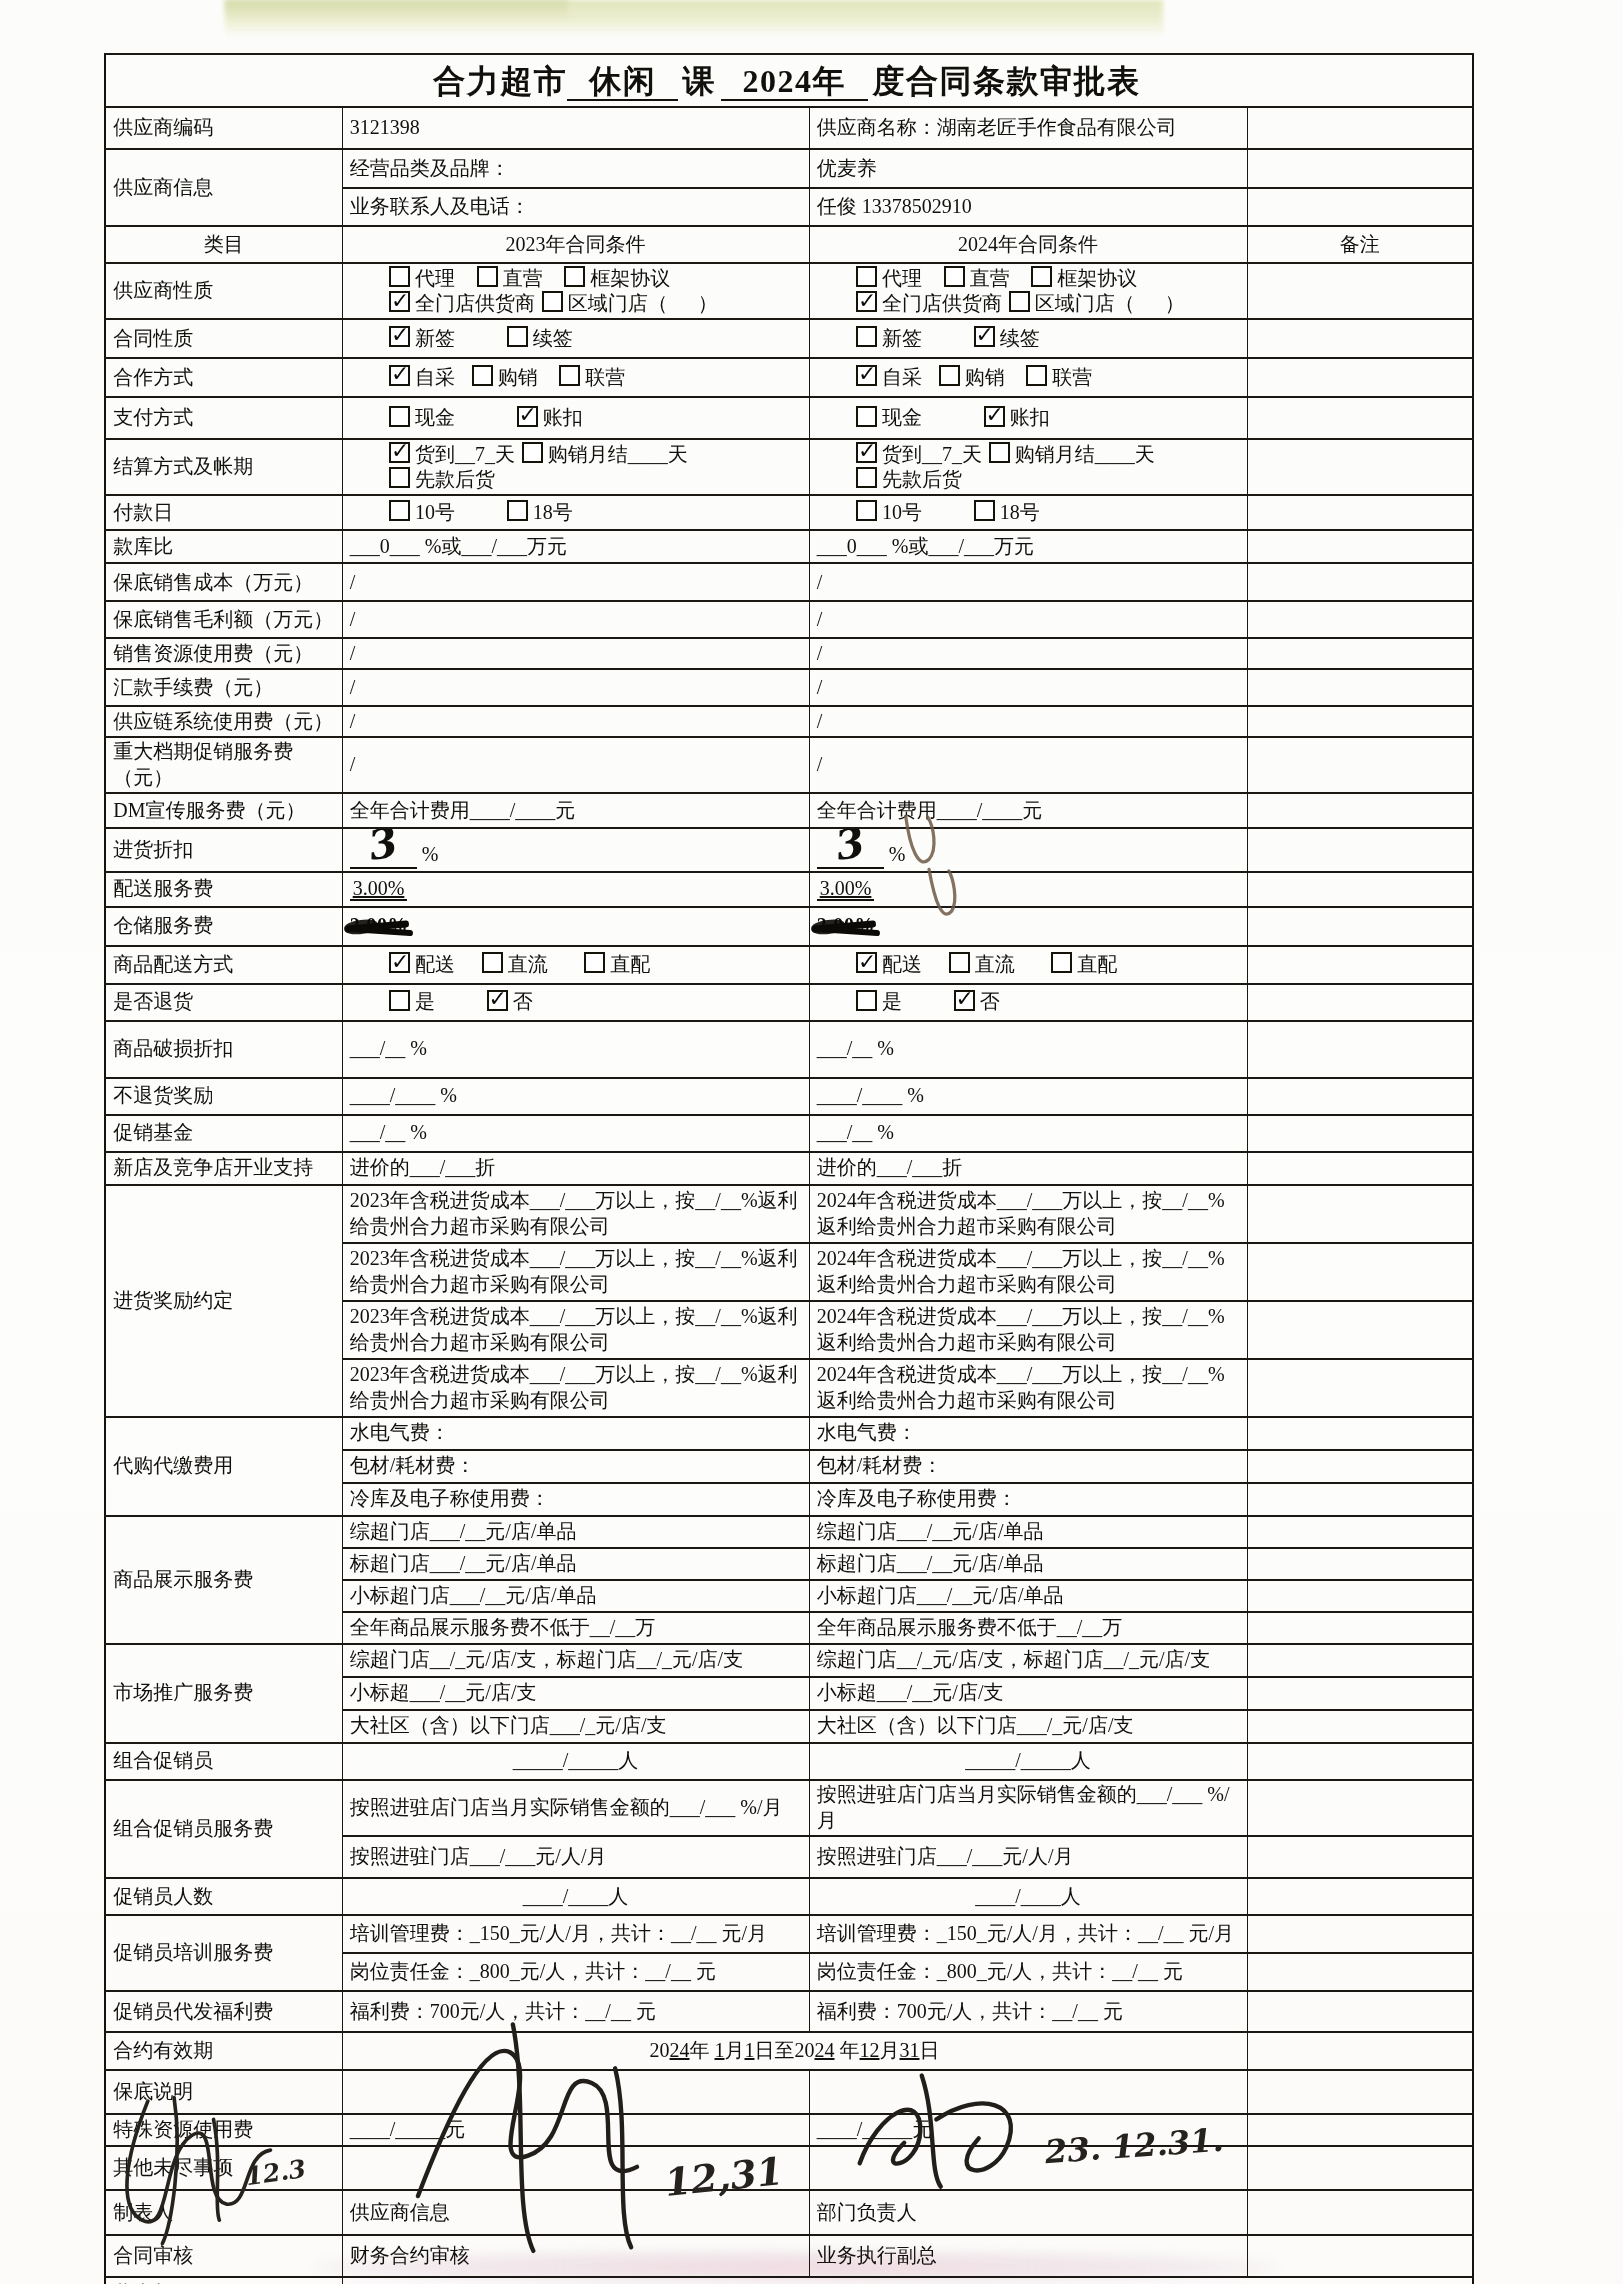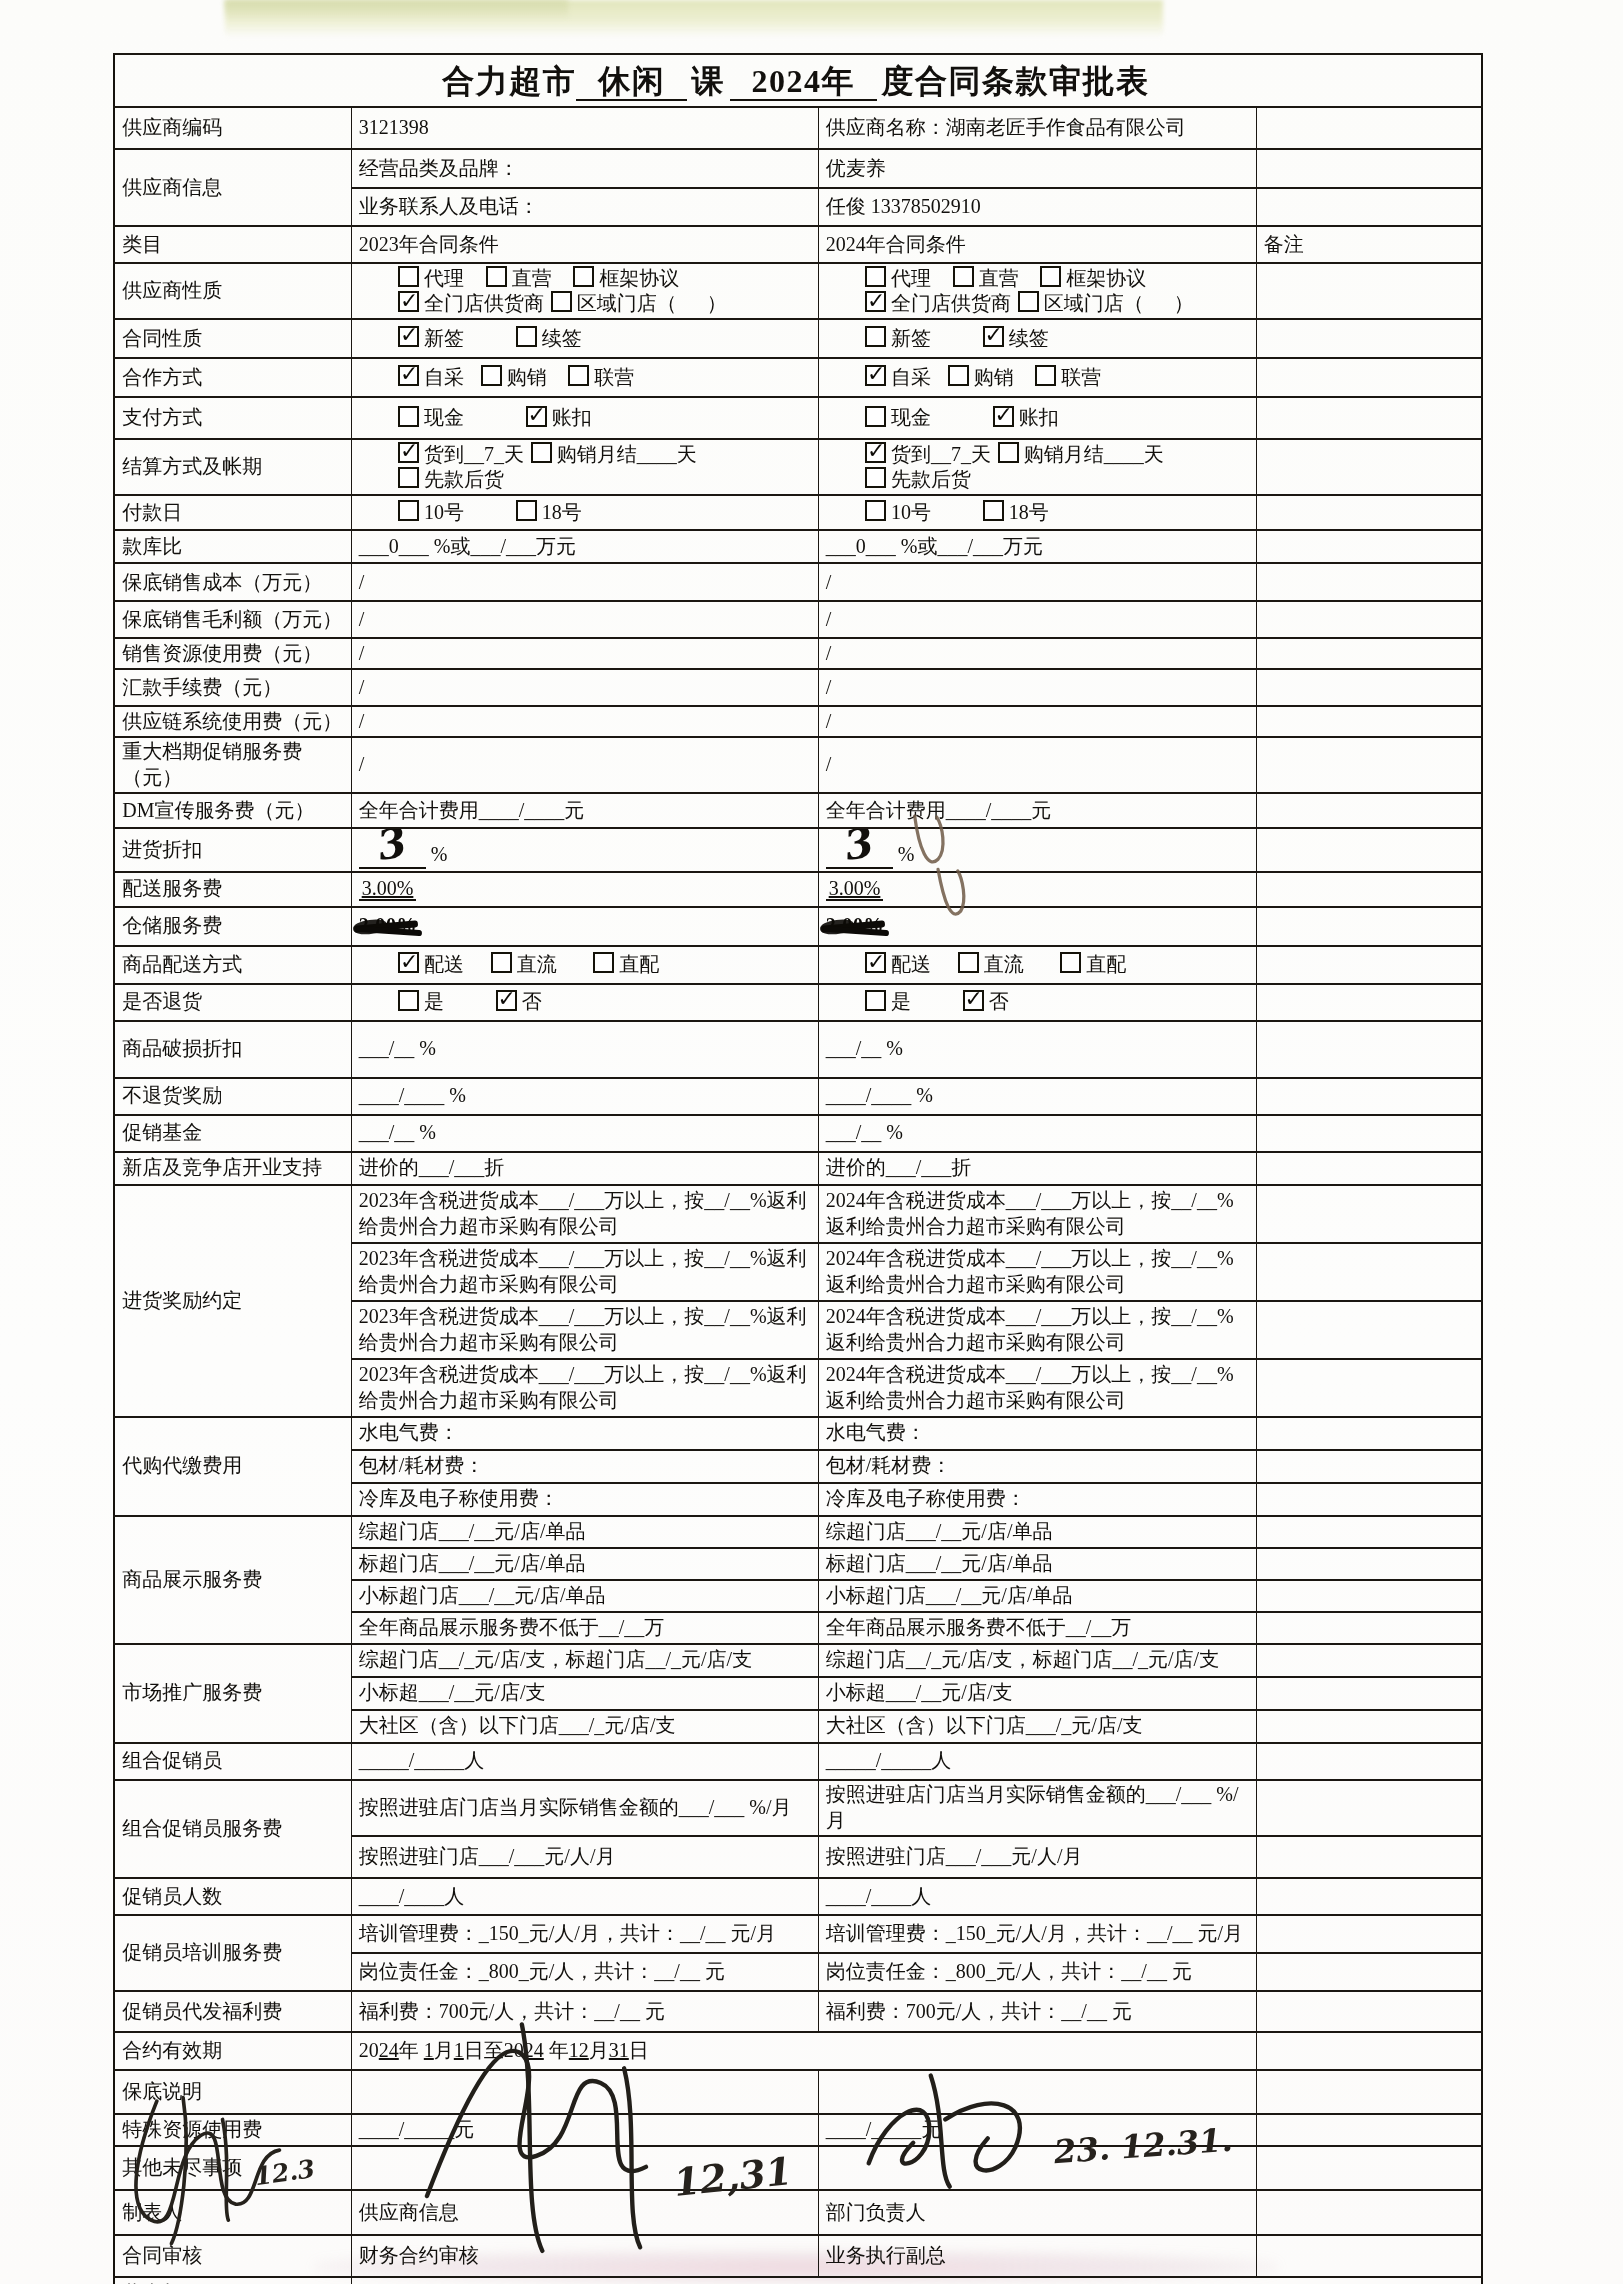--- a/index.html
+++ b/index.html
@@ -13,28 +13,28 @@
     background:linear-gradient(180deg,#e2e6bc 0%,#edefd2 55%,rgba(253,253,250,0) 100%);
     filter:blur(2.2px);}
   .topband-dark{position:absolute;left:225px;top:0;width:343px;height:19px;
     background:linear-gradient(180deg,#d7dcae,rgba(231,234,200,0));filter:blur(2.9px);}
   .topline{position:absolute;left:819px;top:0;width:26px;height:45px;
     background:linear-gradient(90deg,#2b2517 0 6.6px,#b9a66c 6.6px 17.5px,#3a3category320 17.5px,#241f14 17.5px 25px,rgba(0,0,0,0) 25px);
     filter:blur(0.4px);}
   .botblur{position:absolute;left:314px;top:2250px;width:964px;height:34px;border-radius:40%;
     background:radial-gradient(ellipse at 50% 50%, rgba(216,160,180,.38), rgba(190,150,170,.15) 60%, rgba(255,255,255,0) 80%);
     filter:blur(5.1px);}
-  .paper{position:absolute;left:113px;top:53px;width:1369px;height:2198px;}
+  .paper{position:absolute;left:104px;top:53px;width:1369px;height:2198px;}
   table{border-collapse:collapse;table-layout:fixed;width:1369px;}
   td{border:1.5px solid #1b1712;border-top-width:2.2px;border-bottom-width:2.2px;
      padding:1.5px 7.3px;font-size:20px;line-height:1.28;vertical-align:middle;overflow:hidden;}
   .outer{border:2.2px solid #15120d;}
   .lblcol{width:237px;} .c23col{width:467px;} .c24col{width:438px;} .rmkcol{width:226px;}
   .pre{white-space:pre-wrap;padding-left:45px;}
-  .ctr{}
+  .ctr{text-align:center;}
   .title-cell{font-size:32px;font-weight:bold;text-align:center;letter-spacing:1.5px;padding:5.8px 0 2.9px 0;}
   .tblank{display:inline-block;border-bottom:2.9px solid #15120d;padding:0 22px;line-height:1.05;}
   .tgap{display:inline-block;padding:0 4.4px;}
   .cb{display:inline-block;width:17px;height:17px;border:2.2px solid #141209;
       vertical-align:-2.2px;margin:0 5.1px 0 1.5px;position:relative;background:#fff;}
   .cb.on::after{content:"✓";position:absolute;left:0px;top:-6.6px;font-size:22px;font-weight:bold;
       font-family:"DejaVu Sans",sans-serif;color:#0e0c08;}
   .blank{display:inline-block;min-width:67px;border-bottom:2.2px solid #14110c;text-align:center;position:relative;}
   .hand3{font-family:"DejaVu Serif",serif;font-size:41px;font-weight:bold;font-style:italic;
       display:inline-block;transform:rotate(-10deg);position:relative;top:-2.9px;line-height:.8;}

